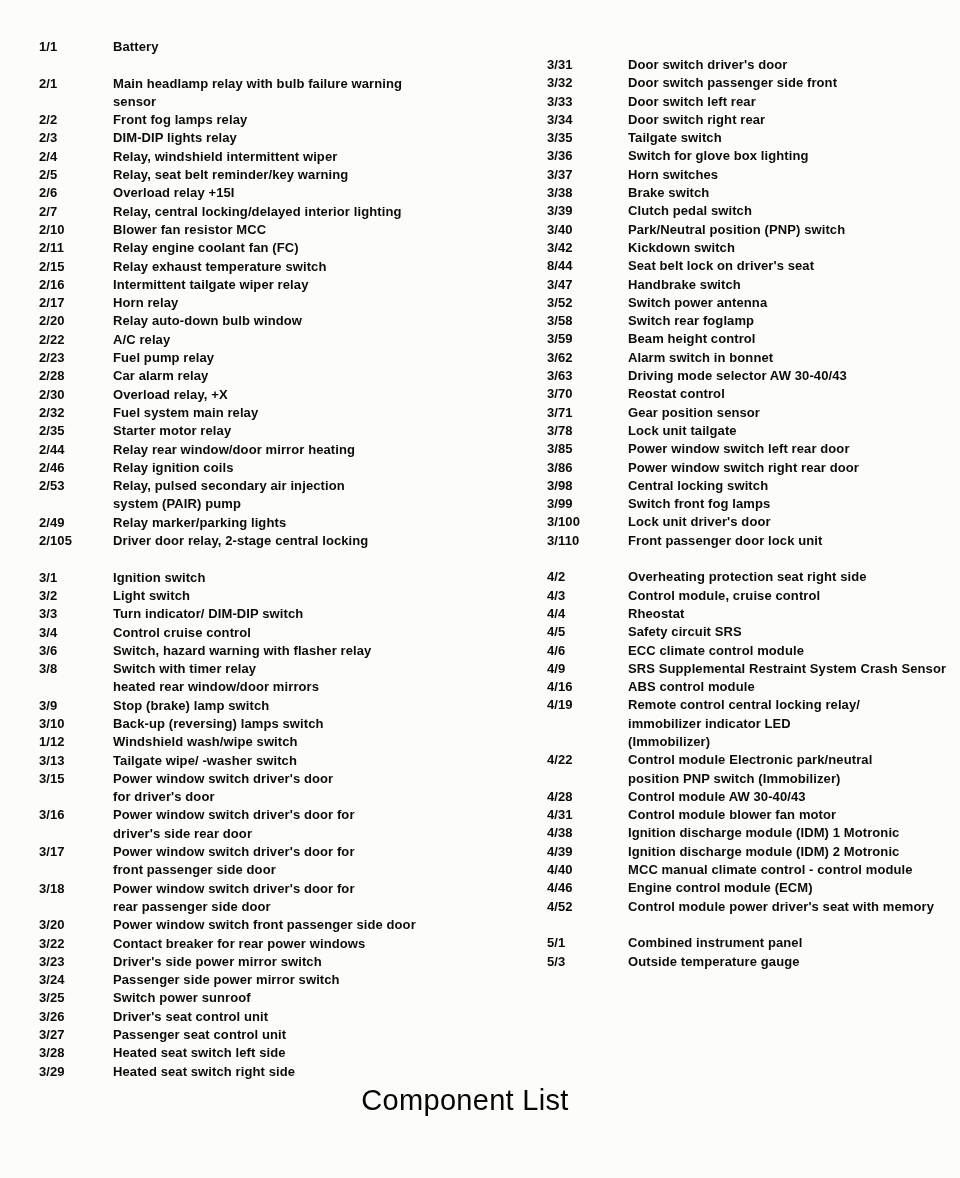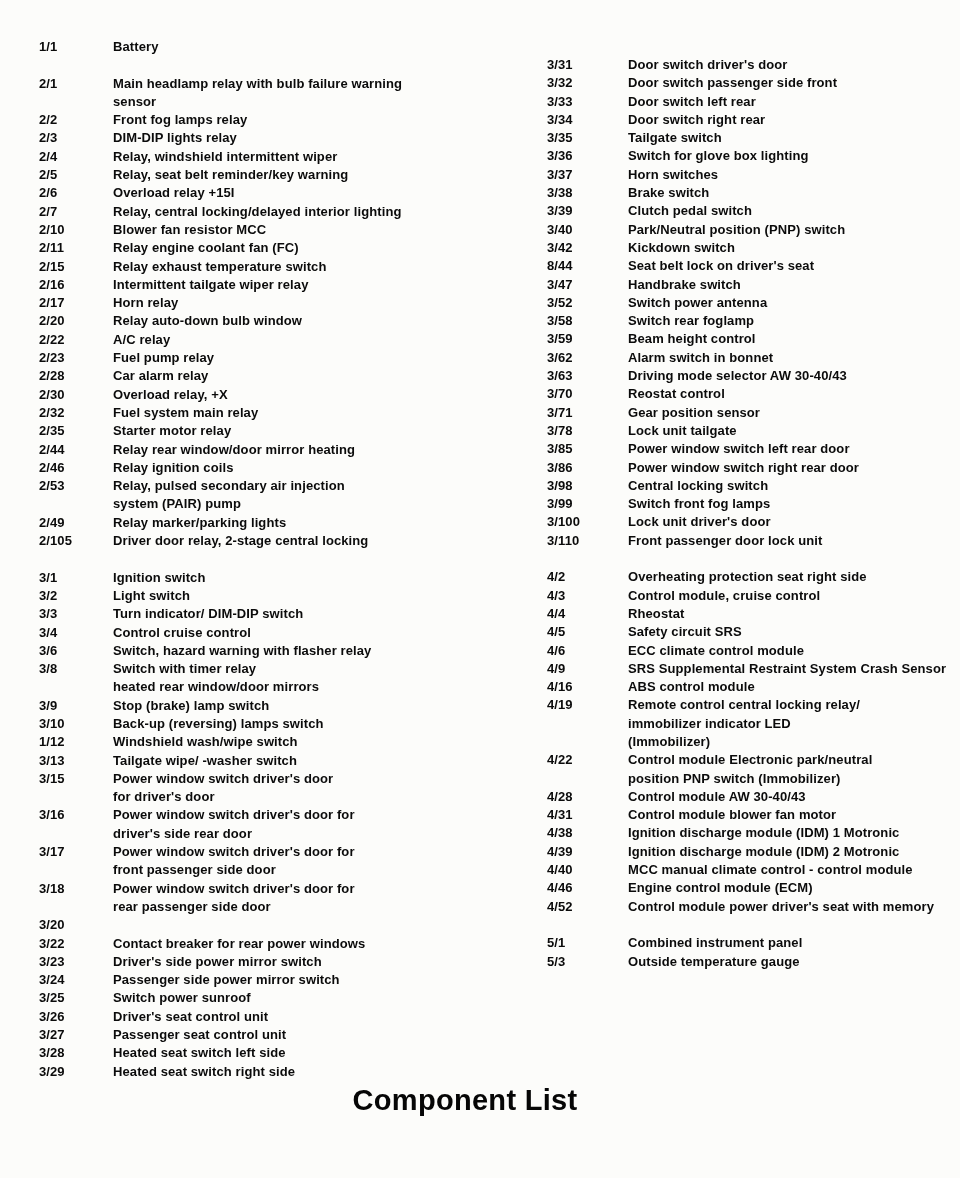--- a/index.html
+++ b/index.html
@@ -30,21 +30,21 @@
   .col-right .code { width: 81px; }
   .desc { white-space: pre-line; }
   .page-title {
     position: absolute;
     top: 1084px;
     left: 0;
     width: 930px;
     margin: 0;
     text-align: center;
     font-size: 29px;
-    font-weight: 700;
+    font-weight: 400;
     letter-spacing: 0.3px;
     color: #060606;
   }
 </style>
 </head>
 <body>
 
 <div class="page">
   <div class="column col-left">
       <div class="group">
@@ -210,20 +210,21 @@
           <span class="desc">Power window switch driver's door for
 front passenger side door</span>
         </div>
         <div class="row">
           <span class="code">3/18</span>
           <span class="desc">Power window switch driver's door for
 rear passenger side door</span>
         </div>
         <div class="row">
           <span class="code">3/20</span>
+          <span class="desc">Power window switch front passenger side door</span>
         </div>
         <div class="row">
           <span class="code">3/22</span>
           <span class="desc">Contact breaker for rear power windows</span>
         </div>
         <div class="row">
           <span class="code">3/23</span>
           <span class="desc">Driver's side power mirror switch</span>
         </div>
         <div class="row">

